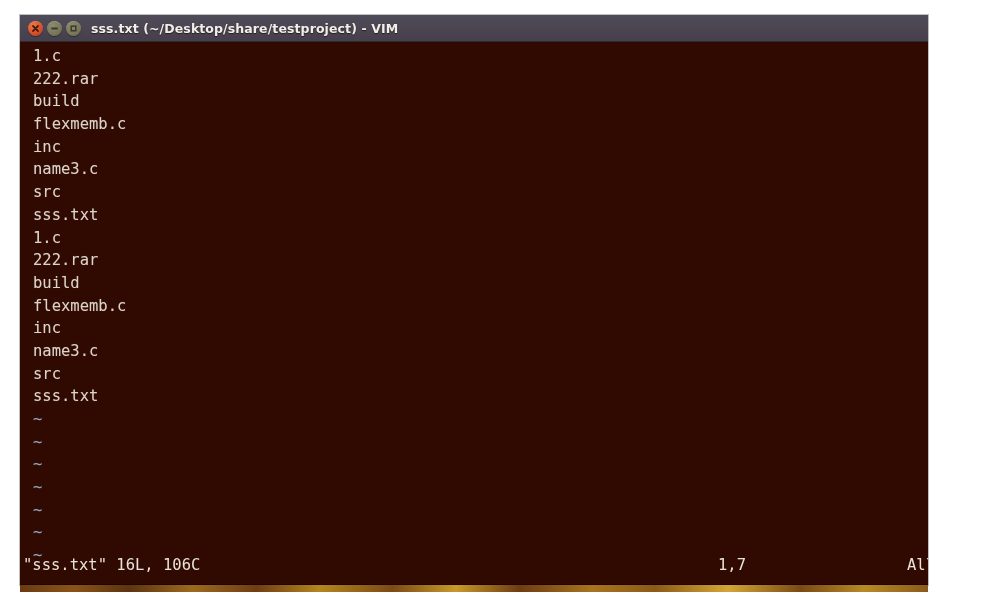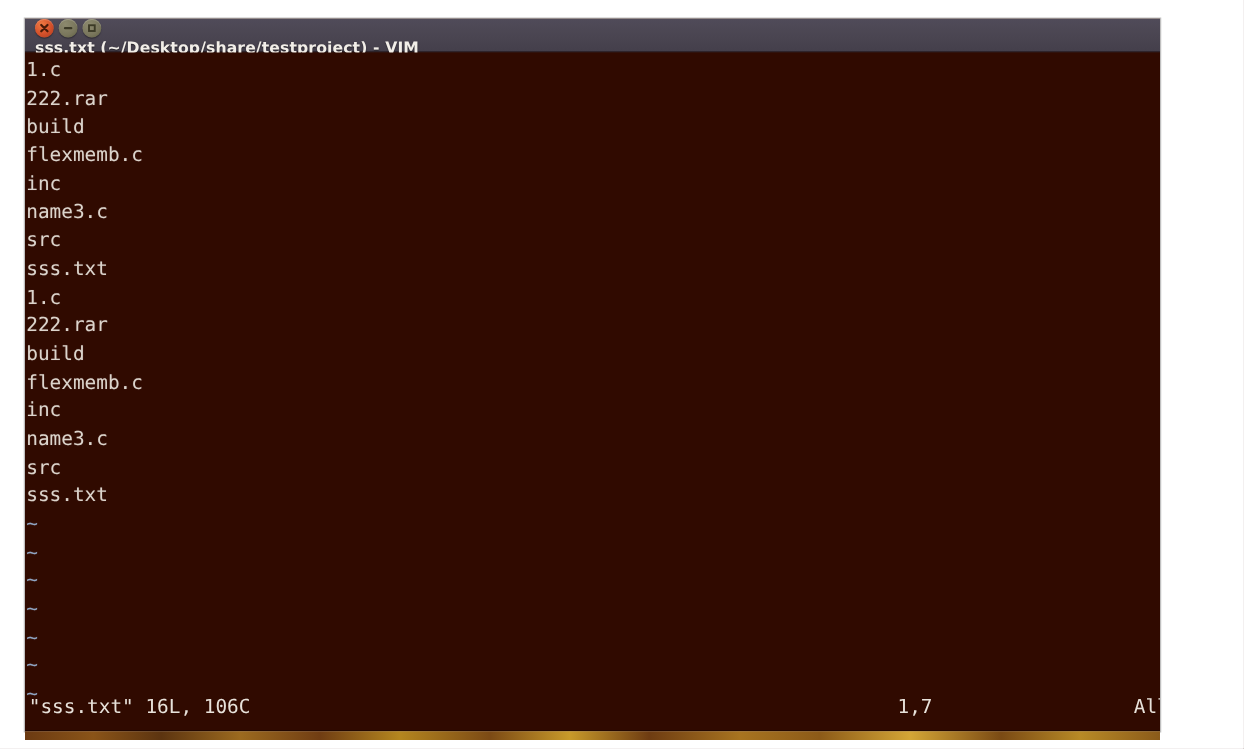--- a/index.html
+++ b/index.html
@@ -29,24 +29,24 @@
     flex-direction: column;
     overflow: hidden;
   }
 
   
   #title-bar {
     height: 26px;
     min-height: 26px;
     background: linear-gradient(180deg, #504b59 0%, #4a4551 55%, #443f4b 100%);
     display: flex;
+    align-items: center;
     padding: 0 8px;
     position: relative;
     border-bottom: 1px solid #2e2a34;
-    flex-direction: column;
   }
   #window-controls {
     display: flex;
     align-items: center;
     gap: 4px;
     margin-right: 10px;
   }
   .win-btn {
     width: 15px;
     height: 15px;
@@ -86,21 +86,21 @@
     padding: 3px 0 0 1px;
     overflow: hidden;
   }
   .term-line {
     height: 22.7px;
     line-height: 22.7px;
     font-family: "DejaVu Sans Mono", monospace;
     font-size: 15.5px;
     color: #dcd4cc;
     white-space: pre;
-    padding-left: 0;
+    padding-left: 12px;
     text-shadow: 0 0 1px rgba(220,212,204,0.25);
   }
   .term-line.tilde {
     color: #8fa6c6;
   }
 
   
   #status-line {
     position: absolute;
     left: 0;

